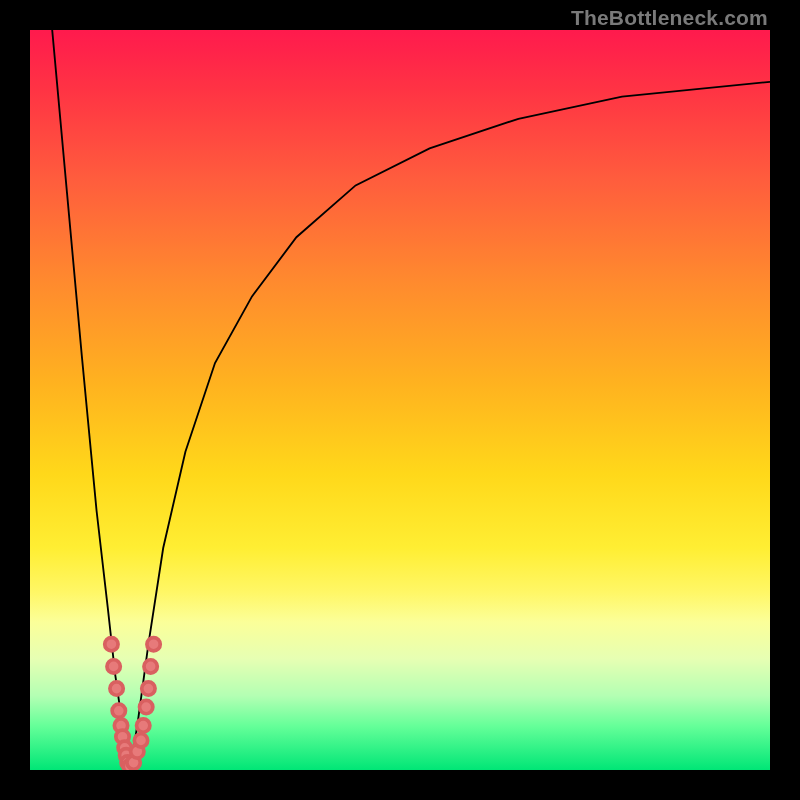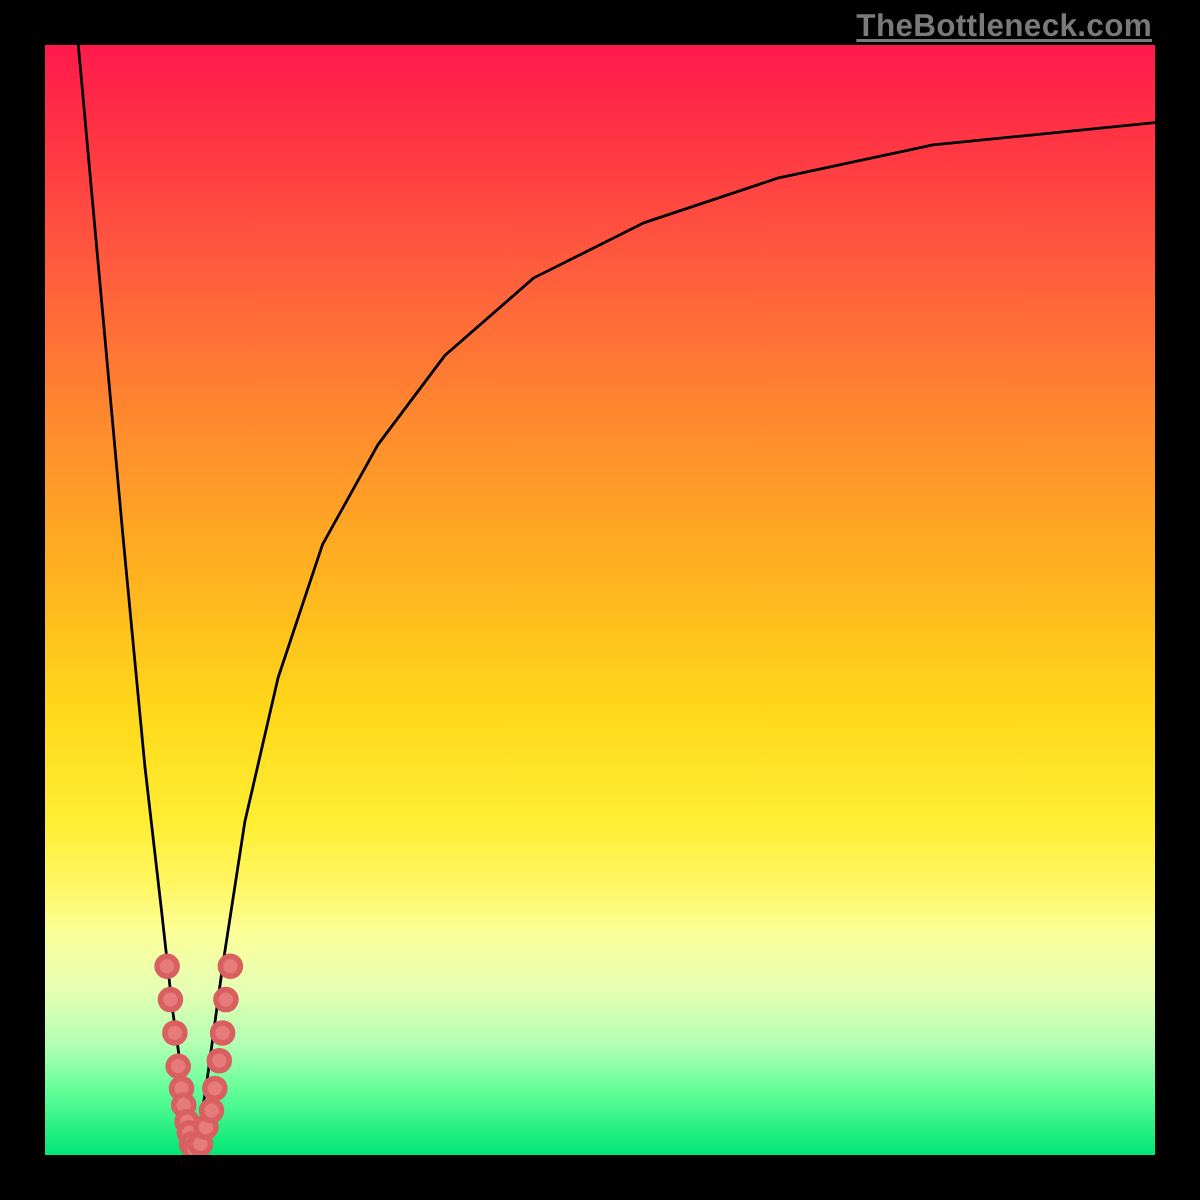--- a/index.html
+++ b/index.html
@@ -40,21 +40,20 @@
     );
   }
   .watermark {
     position: absolute;
     right: 32px;
     top: 6px;
     font-size: 21px;
     font-weight: 600;
     color: #7a7a7a;
     letter-spacing: 0.2px;
-    text-decoration: underline;
   }
   svg.curve {
     position: absolute;
     inset: 0;
     width: 100%;
     height: 100%;
   }
   .dot {
     fill: #e77a7a;
     stroke: #d96060;

